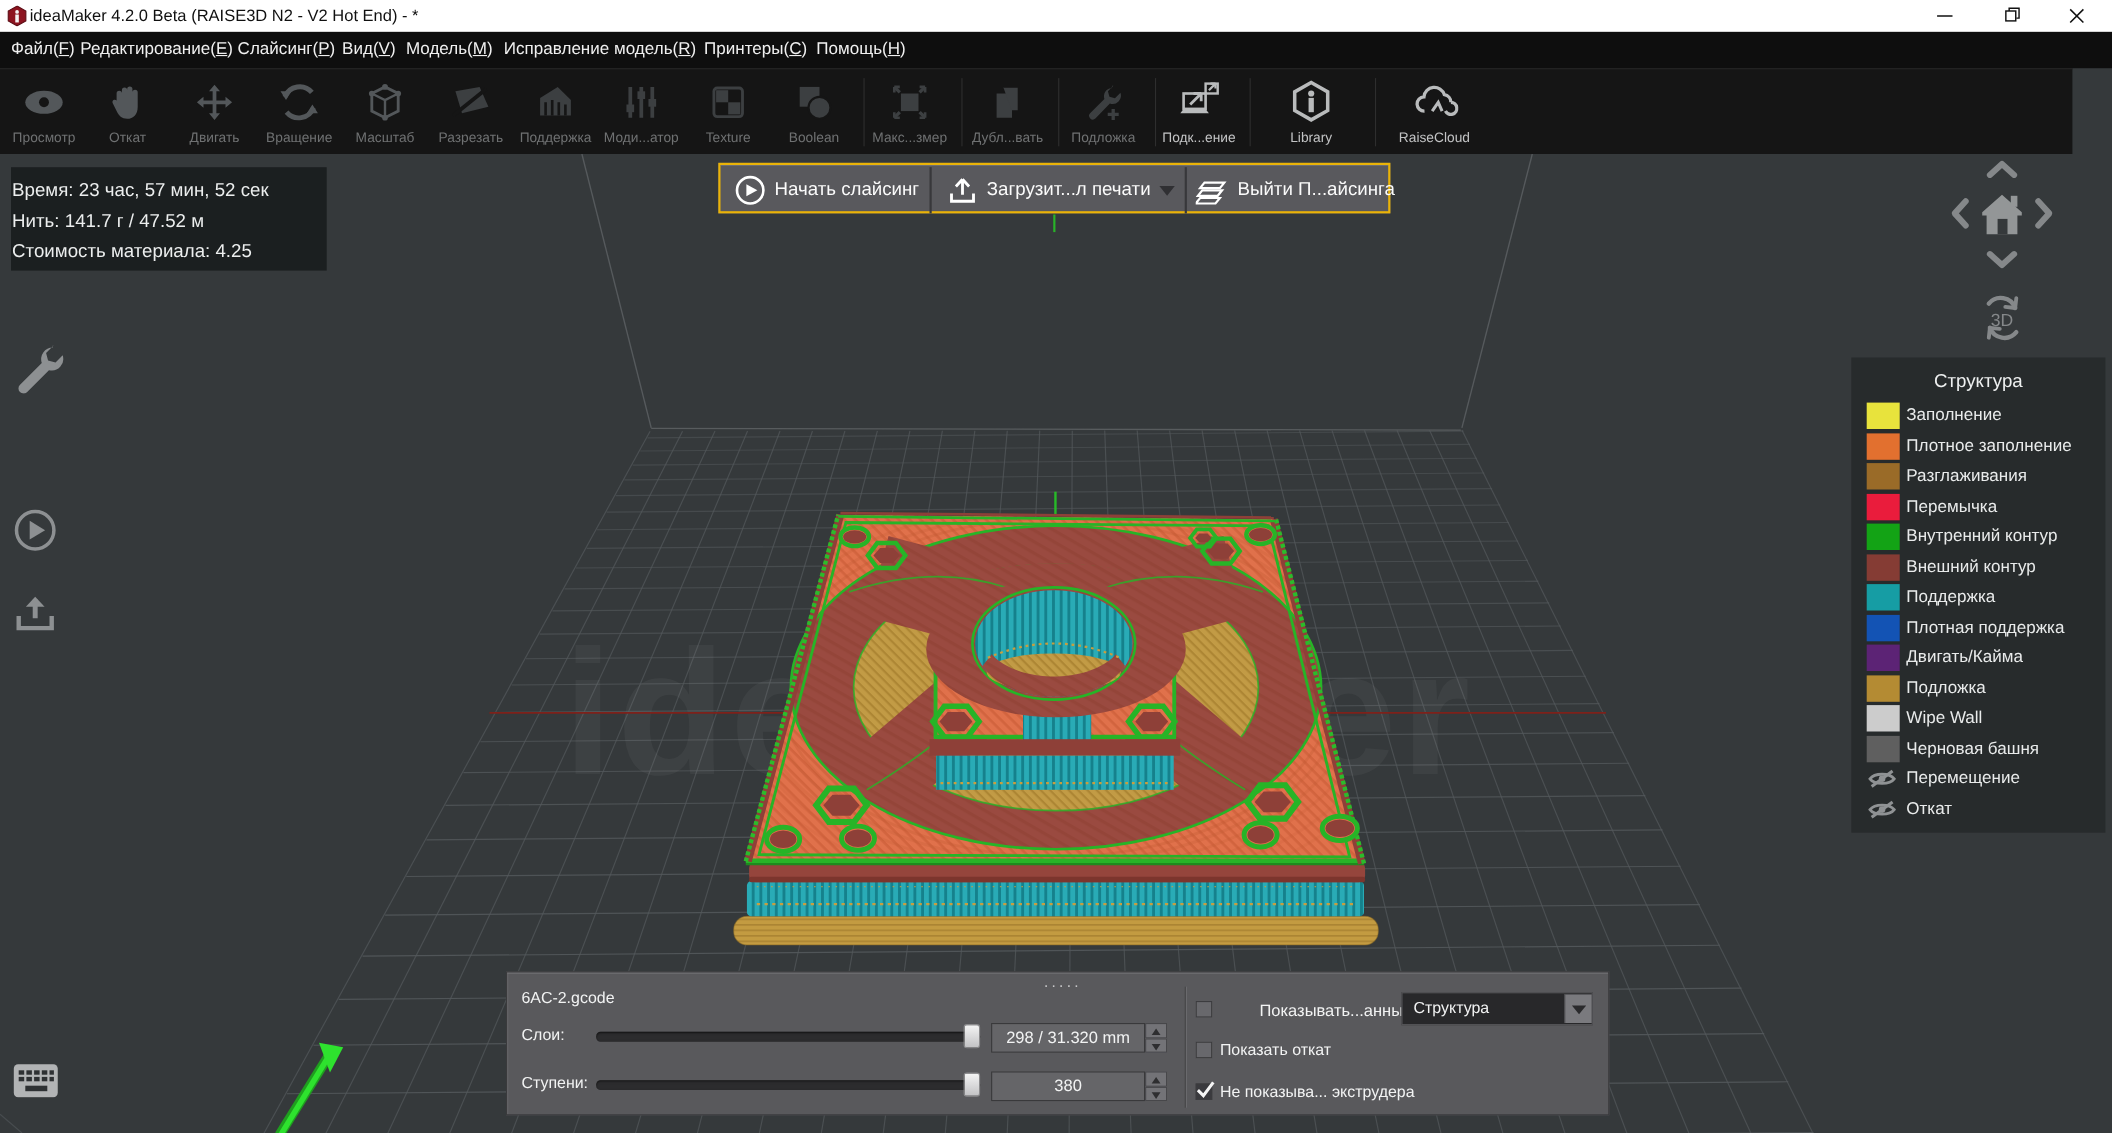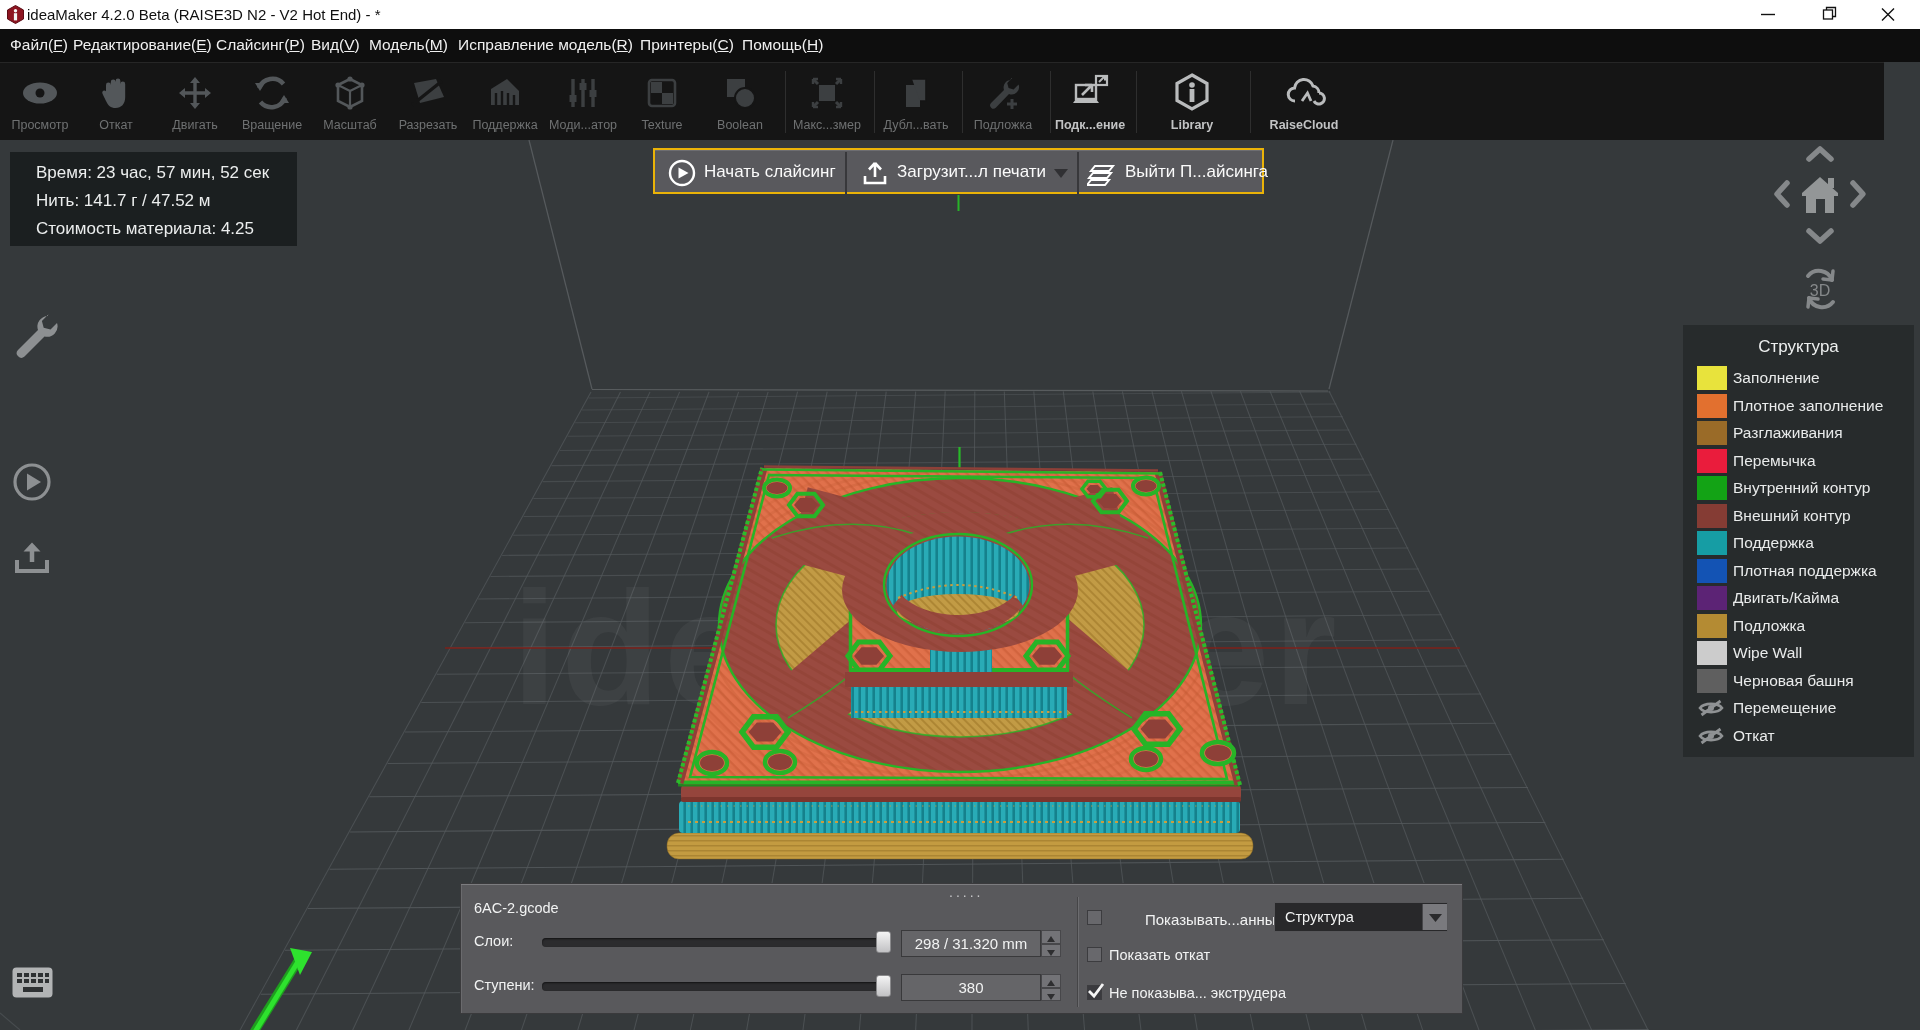--- a/index.html
+++ b/index.html
@@ -4,24 +4,24 @@
 *{margin:0;padding:0;box-sizing:border-box;}
 html,body{width:1920px;height:1030px;overflow:hidden;background:#35393b;
  font-family:"Liberation Sans",sans-serif;}
 .abs{position:absolute;}
 #titlebar{left:0;top:0;width:1920px;height:29px;background:#ffffff;color:#000;}
 #title-text{left:27px;top:6px;font-size:15px;color:#101010;}
 #menubar{left:0;top:29px;width:1920px;height:33px;background:#0e0e0e;}
 .menu-item{top:7px;font-size:15.5px;color:#f0f0f0;}
 #toolbar{left:0;top:62px;width:1884px;height:78px;background:#151515;border-top:1px solid #262626;}
 .tb-label{font-size:12.5px;color:#6f7172;top:55px;text-align:center;white-space:nowrap;transform:translateX(-50%);}
-.tb-label.bright{color:#c2c3c4;font-weight:bold;}
+.tb-label.bright{color:#c2c3c4;}
 .tb-sep{top:8px;width:1px;height:62px;background:#2e2e2e;}
 #viewport{left:0;top:140px;width:1920px;height:890px;background:#35393b;}
-#infopanel{left:10px;top:12px;width:287px;height:94px;background:rgba(26,29,30,0.93);color:#eceeee;font-size:17px;line-height:28px;padding:7px 0 0 26px;}
+#infopanel{left:10px;top:12px;width:287px;height:94px;background:rgba(26,29,30,0.93);color:#eceeee;font-size:17px;line-height:28px;padding:7px 0 0 1px;}
 #btnbar{left:653px;top:8px;width:611px;height:46px;background:#59595d;border:2px solid #eab308;box-shadow:inset 0 1px 0 #6e6e72;}
 .btntxt{font-size:17px;color:#fbfbfb;top:12px;white-space:nowrap;}
 .btn-sep{top:2px;width:2px;height:42px;background:#38383b;}
 #legend{left:1683px;top:185px;width:231px;height:432px;background:rgba(39,43,44,0.96);}
 #legend .t{position:absolute;left:0;top:12px;width:100%;text-align:center;font-size:17px;color:#eef0f0;}
 .leg-sw{left:14px;width:30px;height:24px;position:absolute;}
 .leg-lb{left:50px;position:absolute;font-size:15.5px;color:#e9ebeb;white-space:nowrap;}
 #botpanel{left:460px;top:743px;width:1003px;height:131px;background:#59595c;border:1px solid #3a3a3c;box-shadow:inset 0 1px 0 #7c7c7f, inset 1px 0 0 #6a6a6d;}
 .bp-lb{font-size:14.5px;color:#f2f3f3;white-space:nowrap;}
 .track{background:#2c2c2e;border-radius:4px;box-shadow:inset 0 1px 2px rgba(0,0,0,.6);height:9px;}

